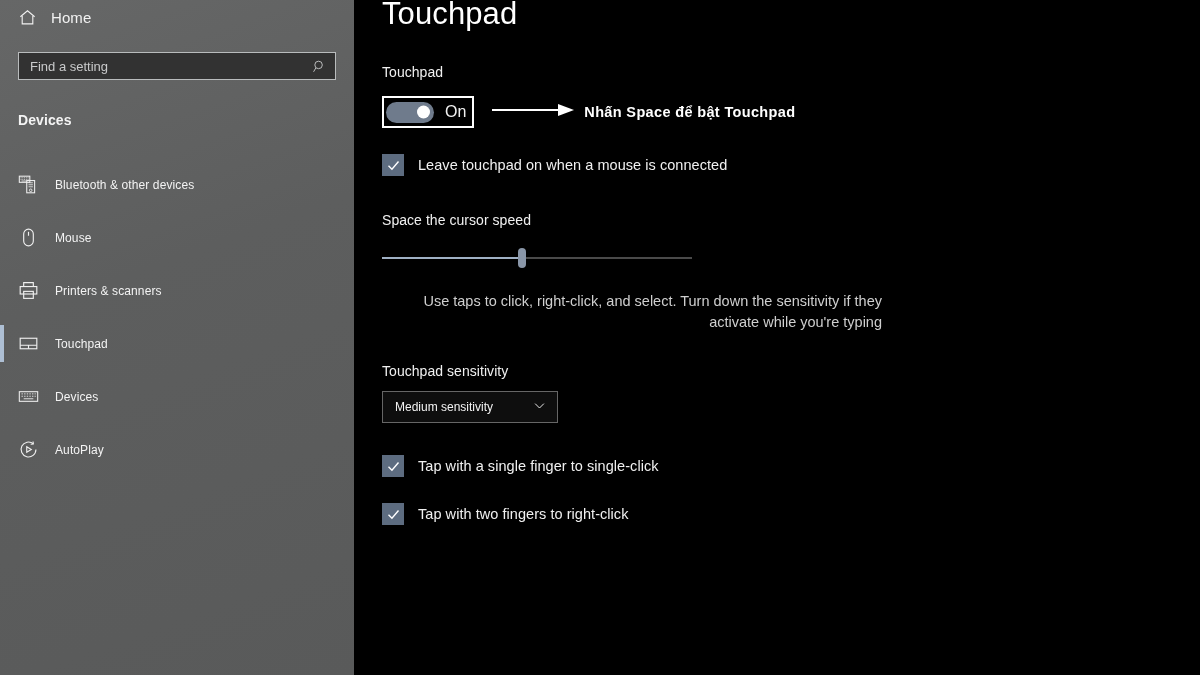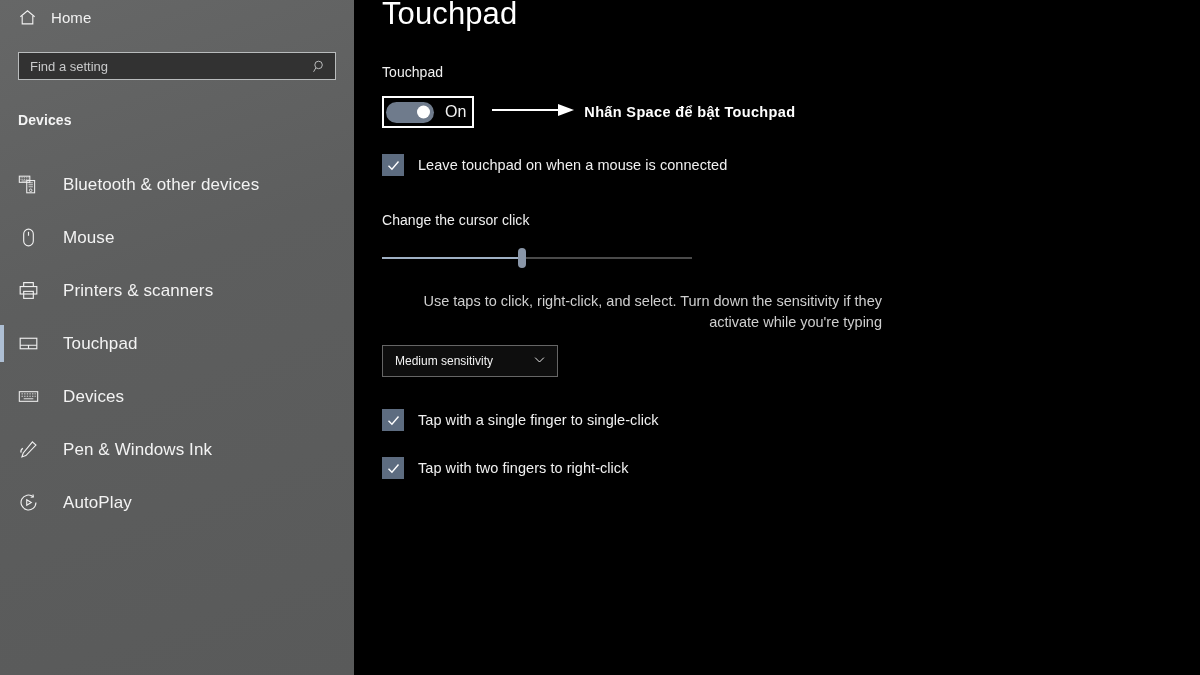--- a/index.html
+++ b/index.html
@@ -85,25 +85,24 @@
     padding-left: 18px;
     gap: 16px;
   }
   .nav-item .nav-ico {
     width: 21px;
     height: 21px;
     flex: 0 0 21px;
     display: block;
   }
   .nav-item .nav-label {
-    font-size: 17px;
+    font-size: 12px;
     color: #f3f3f3;
     letter-spacing: .1px;
     white-space: nowrap;
-    margin-left: 8px;
   }
   .nav-item.selected::before {
     content: "";
     position: absolute;
     left: 0;
     top: 8px;
     bottom: 8px;
     width: 4px;
     background: #aebfd4;
   }
@@ -370,29 +369,20 @@
       <div class="nav-item">
         <span class="nav-ico">
           <svg viewBox="0 0 24 24" width="21" height="21" fill="none" stroke="#f0f0f0" stroke-width="1.2">
             <rect x="1.5" y="6.5" width="21" height="11"></rect>
             <path d="M4 9h1.6M7 9h1.6M10 9h1.6M13 9h1.6M16 9h1.6M19 9h1.3M4 11.7h1.6M7 11.7h1.6M10 11.7h1.6M13 11.7h1.6M16 11.7h1.6M19 11.7h1.3M6.5 14.6h11" stroke-width="1"></path>
           </svg>
         </span>
         <span class="nav-label">Devices</span>
       </div>
 
-      <div class="nav-item">
-        <span class="nav-ico">
-          <svg viewBox="0 0 24 24" width="21" height="21" fill="none" stroke="#f0f0f0" stroke-width="1.3">
-            <path d="M16.5 3.2 L20.5 7 L9 19 L4.5 20.5 L6 16z"></path>
-            <path d="M5.5 10.5c-1.8 1.3-2.6 3.2-2 5"></path>
-          </svg>
-        </span>
-        <span class="nav-label">Pen &amp; Windows Ink</span>
-      </div>
 
       <div class="nav-item">
         <span class="nav-ico">
           <svg viewBox="0 0 24 24" width="21" height="21" fill="none" stroke="#f0f0f0" stroke-width="1.3">
             <path d="M20.5 12a8.5 8.5 0 1 1-3-6.5"></path>
             <path d="M17.2 2.8 L17.5 5.8 L14.5 6"></path>
             <path d="M10 8.8 L15.2 12 L10 15.2z"></path>
           </svg>
         </span>
         <span class="nav-label">AutoPlay</span>
@@ -430,31 +420,32 @@
 
     <div class="check-row" style="margin-top:26px">
       <span class="cbox">
         <svg width="15" height="15" viewBox="0 0 24 24" fill="none" stroke="#ffffff" stroke-width="2.2">
           <path d="M4 12.5 L9.5 18 L20 5.5"></path>
         </svg>
       </span>
       <span class="check-label">Leave touchpad on when a mouse is connected</span>
     </div>
 
-    <div class="field-label slider-label">Change the cursor click</div>
+    <div class="field-label slider-label">Space the cursor speed</div>
 
     <div class="slider-wrap">
       <div class="slider-track"></div>
       <div class="slider-fill" style="width: 45%;"></div>
       <div class="slider-thumb" style="left: 45%;"></div>
     </div>
 
 
     <div class="section-desc">Use taps to click, right-click, and select. Turn down the sensitivity if they activate while you're typing</div>
 
+    <div class="field-label dd-label">Touchpad sensitivity</div>
 
     <div class="dropdown">
       <span class="dd-value">Medium sensitivity</span>
       <span class="dd-chev">
         <svg width="15" height="15" viewBox="0 0 24 24" fill="none" stroke="#e8e8e8" stroke-width="1.6">
           <path d="M5 9 L12 16 L19 9"></path>
         </svg>
       </span>
     </div>
 

